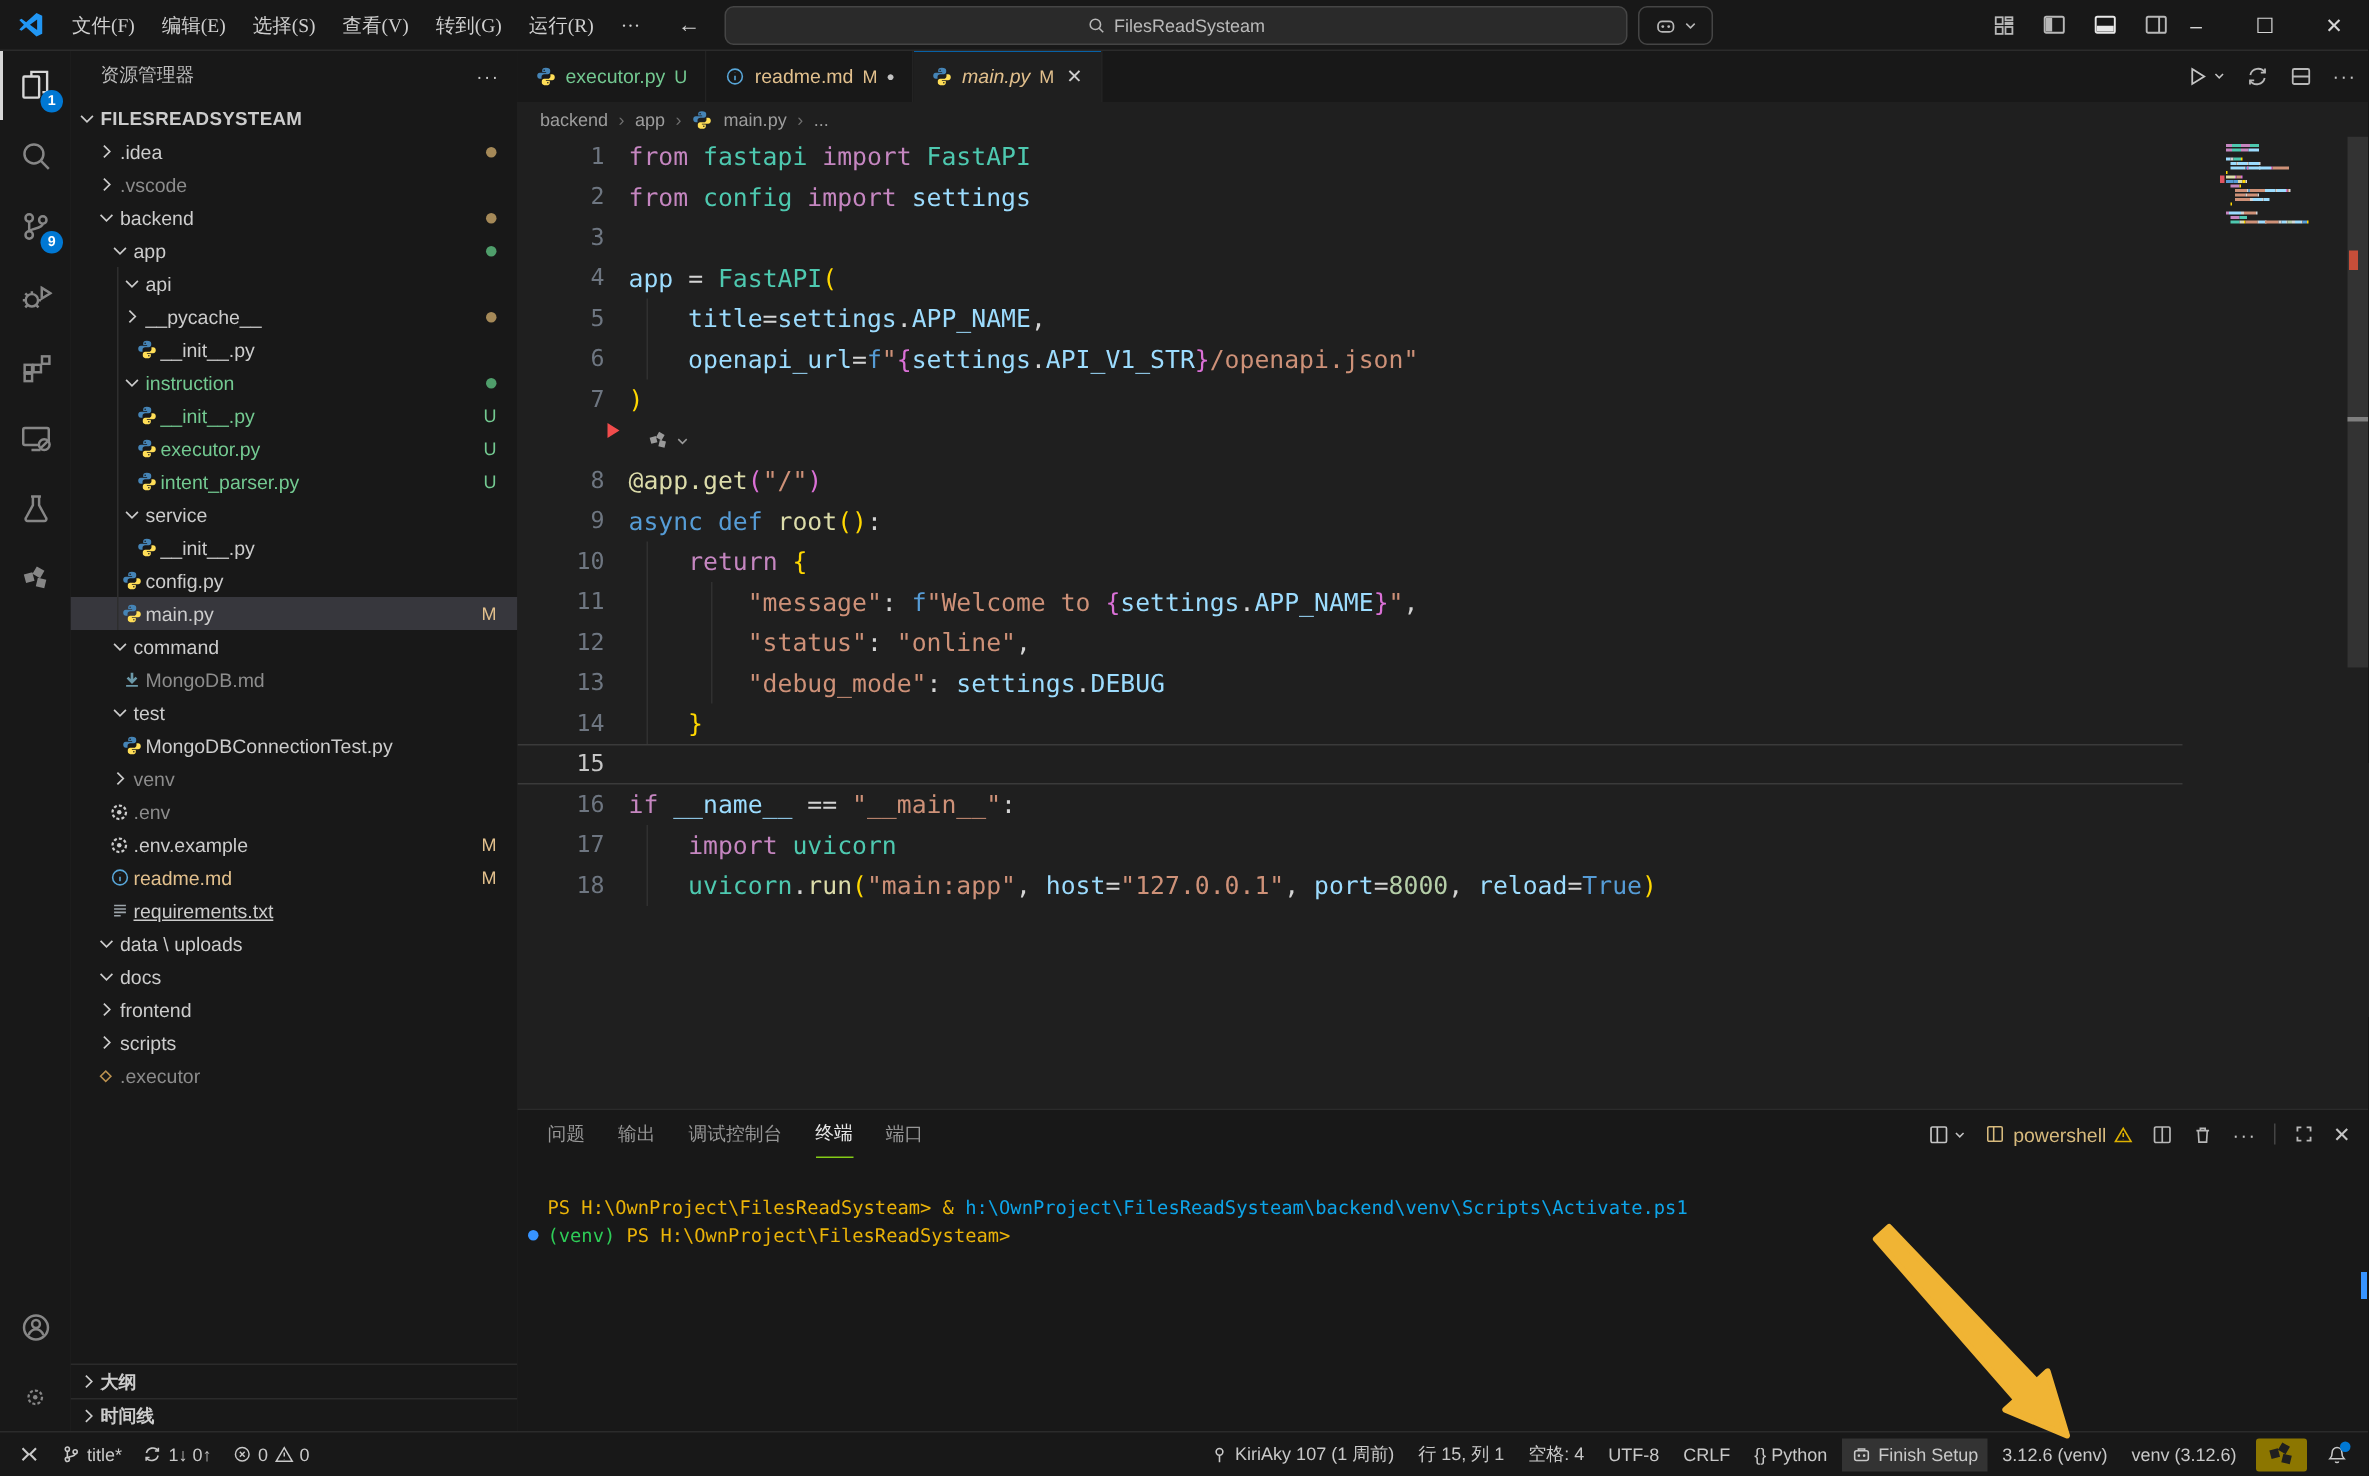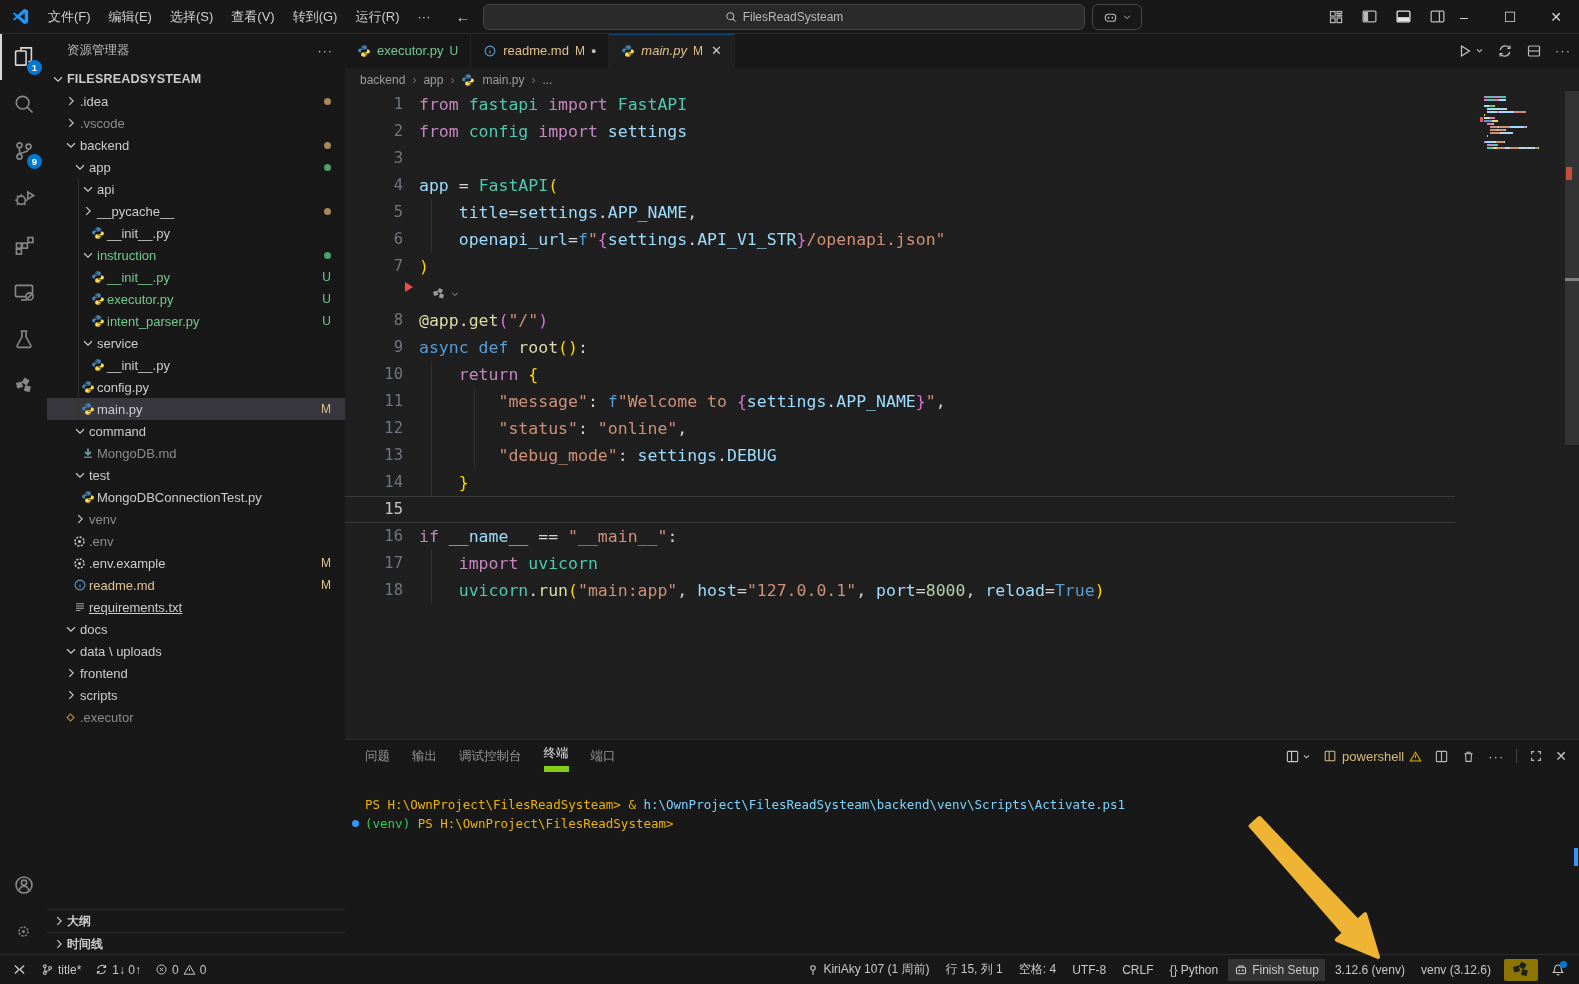--- a/index.html
+++ b/index.html
@@ -91,27 +91,27 @@
   .mm-seg{display:inline-block;height:2px;vertical-align:top}
   #mm-gitmark{position:absolute;left:1135px;top:26px;width:3px;height:5px;background:#e05561}
   #scrollbar{position:absolute;left:1220px;top:0;width:14px;height:354px;background:#333333}
   #sb-redmark{position:absolute;left:1221px;top:76px;width:6px;height:13px;background:#c74e39}
   #sb-graymark{position:absolute;left:1220px;top:187px;width:14px;height:3px;background:#7f7f7f}
 
   
   #panel{position:absolute;left:0;right:0;bottom:0;height:215px;background:#181818;border-top:1px solid #2b2b2b}
   #panel-tabs{position:absolute;left:20px;top:0;height:32px;display:flex;align-items:center;gap:22px;font-size:12.5px}
   .ptab{height:32px;display:flex;align-items:center;color:#969696;box-sizing:border-box}
-  .ptab.active{color:#e7e7e7;border-bottom:6px solid #84cc16}
+  .ptab.active{color:#e7e7e7;border-bottom:1px solid #84cc16}
   #panel-actions{position:absolute;right:12px;top:0;height:32px;display:flex;align-items:center;gap:12px;color:#c5c5c5}
   #panel-actions .term-item{display:flex;align-items:center;gap:5px;color:#d7ba7d}
   #panel-actions .divider{width:1px;height:14px;background:#444}
   #terminal{position:absolute;left:20px;top:55px;right:10px;font-family:"DejaVu Sans Mono","Liberation Mono",monospace;
             font-size:12.5px;line-height:19px;white-space:pre;color:#cccccc}
-  .t-fg{color:#eab308}.t-yellow{color:#7dd3fc}.t-green{color:#2ecc57}
+  .t-fg{color:#eab308}.t-yellow{color:#0ea5e9}.t-green{color:#2ecc57}
   .term-line{position:relative}
   .cmd-dot{position:absolute;left:-13px;top:6px;width:7px;height:7px;border-radius:50%;background:#3794ff}
   #panel-scrollmark{position:absolute;right:1px;top:108px;width:4px;height:18px;background:#3794ff}
 
   
   #statusbar{position:absolute;left:0;right:0;bottom:0;height:29px;background:#181818;border-top:1px solid #2b2b2b;
              display:flex;align-items:center;font-size:12px;color:#c8c8c8;z-index:40}
   .sb-item{display:flex;align-items:center;gap:4px;padding:0 6px;height:22px;white-space:nowrap}
   #sb-left{display:flex;align-items:center;padding-left:6px;gap:2px}
   #sb-right{display:flex;align-items:center;margin-left:auto;padding-right:8px;gap:4px}
@@ -127,21 +127,21 @@
 <body>
 
 <div id="app">
 
   <div id="titlebar">
     <span id="vscode-logo" class="ico">
       <svg width="17" height="17" viewBox="0 0 16 16">
           <path fill="#2196f3" d="M11.6.6 5.1 6.5 2.2 4.3.8 5l2.9 3-2.9 3 1.4.7 2.9-2.2 6.5 5.9 3.6-1.7V2.3L11.6.6zm.4 4.1v6.6L7.5 8 12 4.7z"></path>
         </svg>
     </span>
-    <div id="menus" style="display: flex;">
+    <div id="menus" style="display: flex; font-family: Liberation Serif, serif;">
         <span class="menu-item">文件(F)</span>
         <span class="menu-item">编辑(E)</span>
         <span class="menu-item">选择(S)</span>
         <span class="menu-item">查看(V)</span>
         <span class="menu-item">转到(G)</span>
         <span class="menu-item">运行(R)</span>
         <span class="menu-item">···</span>
       </div>
     <div id="nav-arrows">
       <span id="nav-back">←</span>
@@ -509,29 +509,29 @@
             </svg>
           </span>
           <span class="lbl">requirements.txt</span>
         </div>
         <div class="trow" style="padding-left: 16px;">
           <span class="twist">
             <svg width="14" height="14" viewBox="0 0 16 16" fill="none" stroke="currentColor" stroke-width="1.3">
               <path d="M3.5 6 8 10.5 12.5 6"></path>
             </svg>
           </span>
+          <span class="lbl">data \ uploads</span>
+        </div>
+        <div class="trow" style="padding-left: 16px;">
+          <span class="twist">
+            <svg width="14" height="14" viewBox="0 0 16 16" fill="none" stroke="currentColor" stroke-width="1.3">
+              <path d="M3.5 6 8 10.5 12.5 6"></path>
+            </svg>
+          </span>
           <span class="lbl">docs</span>
-        </div>
-        <div class="trow" style="padding-left: 16px;">
-          <span class="twist">
-            <svg width="14" height="14" viewBox="0 0 16 16" fill="none" stroke="currentColor" stroke-width="1.3">
-              <path d="M3.5 6 8 10.5 12.5 6"></path>
-            </svg>
-          </span>
-          <span class="lbl">data \ uploads</span>
         </div>
         <div class="trow" style="padding-left: 16px;">
           <span class="twist">
             <svg width="14" height="14" viewBox="0 0 16 16" fill="none" stroke="currentColor" stroke-width="1.3">
               <path d="M6 3.5 10.5 8 6 12.5"></path>
             </svg>
           </span>
           <span class="lbl">frontend</span>
         </div>
         <div class="trow" style="padding-left: 16px;">

